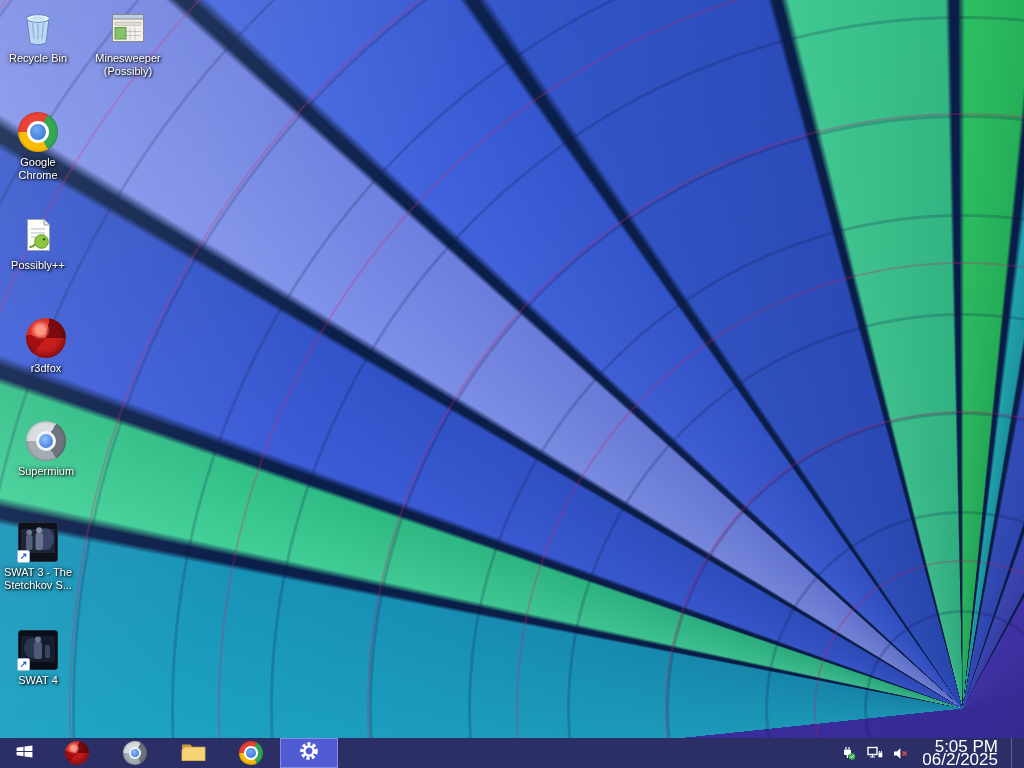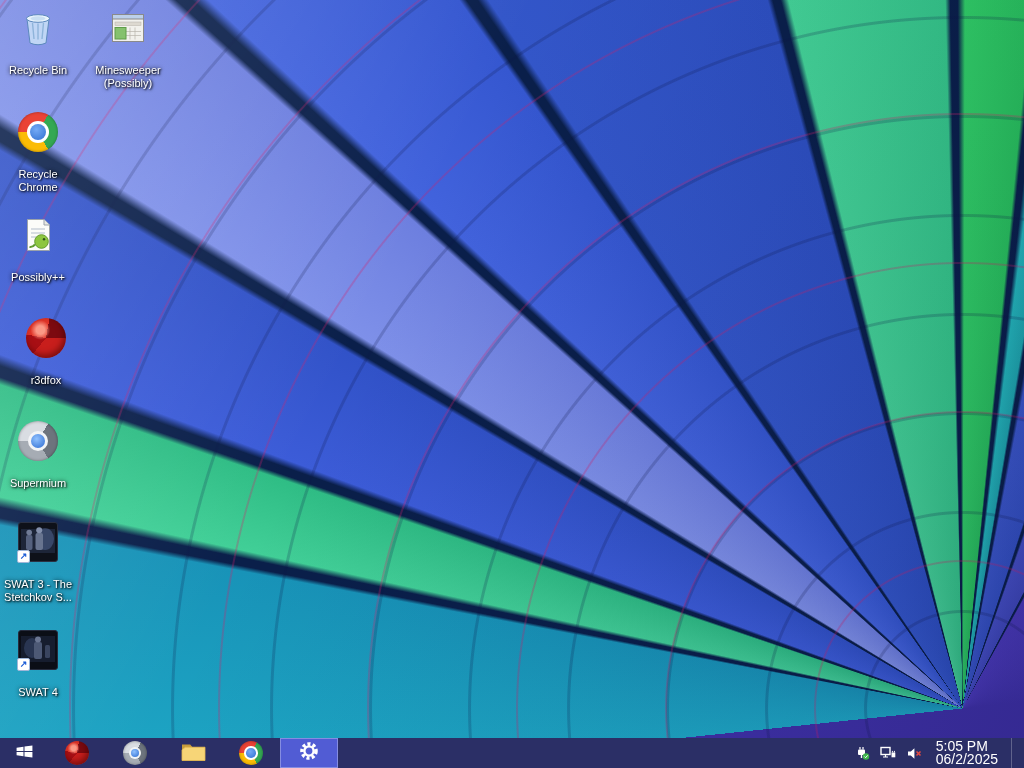--- a/index.html
+++ b/index.html
@@ -37,21 +37,21 @@
         #3a56c9 106.9deg, #3350c2 114.1deg,
         #0a1f4a 114.5deg, #0a1f4a 115.1deg,
         #454fc5 115.7deg, #3f48bb 123.6deg,
         #0a1f4a 124deg, #0a1f4a 124.6deg,
         #4a3aba 125.2deg, #3f31a8 180deg, #3f31a8 360deg);
   }
 
   
   .dicon {
     position:absolute; width:76px;
-    display:flex; flex-direction:column; align-items:center; gap:16px;
+    display:flex; flex-direction:column; align-items:center; gap:4px;
     cursor:default;
   }
   .dicon-art { width:40px; height:40px; position:relative; }
   .dicon-label {
     color:#fff; font-size:11px; line-height:13px; text-align:center;
     max-width:74px; word-wrap:break-word;
     text-shadow:1px 1px 2px #000, 0 0 4px rgba(0,0,0,0.85);
   }
   .dicon-label.narrow { max-width:52px; }
 
@@ -99,21 +99,21 @@
     width:58px; height:30px; cursor:pointer;
   }
   .tb-btn.start { width:48px; }
   .tb-btn.active { background:#515cd4; box-shadow:inset 0 0 0 1px rgba(255,255,255,0.30); }
   .tb-ico-24 { width:24px; height:24px; position:relative; }
 
   .tray {
     margin-left:auto; display:flex; align-items:center; gap:9px; padding-right:6px;
   }
   .tray-icon { width:17px; height:16px; display:flex; align-items:center; justify-content:center; cursor:pointer; }
-  .clock { color:#fff; font-size:14px; line-height:13px; text-align:left; padding:0 4px; cursor:default; }
+  .clock { color:#fff; font-size:17px; line-height:13px; text-align:right; padding:0 4px; cursor:default; }
   .show-desktop { width:6px; height:30px; border-left:1px solid rgba(255,255,255,0.25); cursor:pointer; }
 </style>
 </head>
 <body>
 
 <div class="desktop">
 
   <div class="dicon" style="left:0px; top:8px;">
     <div class="dicon-art">
       <svg viewBox="0 0 40 40" width="40" height="40">
@@ -138,21 +138,21 @@
         <rect x="7" y="19.5" width="11" height="11.5" fill="#85c16d" stroke="#5f9c49"></rect>
       </svg>
     </div>
     <div class="dicon-label">Minesweeper (Possibly)</div>
   </div>
 
   <div class="dicon" style="left:0px; top:112px;">
     <div class="dicon-art">
       <div class="orb chrome-orb"></div>
     </div>
-    <div class="dicon-label narrow">Recycle Chrome</div>
+    <div class="dicon-label narrow">Google Chrome</div>
   </div>
 
   <div class="dicon" style="left:0px; top:215px;">
     <div class="dicon-art">
       <svg viewBox="0 0 40 40" width="40" height="40">
         <path d="M9.5 4.5 H26 l5.5 5.5 V35.5 H9.5 Z" fill="#fcfcf9" stroke="#9ba2ab"></path>
         <path d="M26 4.5 V10 h5.5" fill="#e9e9e3" stroke="#9ba2ab"></path>
         <path d="M13 14 h14 M13 18 h14 M13 22 h7" stroke="#ccd2da" stroke-width="1.5" fill="none"></path>
         <path d="M17 29.5 q-2.5 3 -5.5 2.5" stroke="#5f9a2e" stroke-width="2" fill="none"></path>
         <circle cx="23.5" cy="26.5" r="6.8" fill="#8dc63f" stroke="#639b2b"></circle>
@@ -162,21 +162,21 @@
     <div class="dicon-label">Possibly++</div>
   </div>
 
   <div class="dicon" style="left:0px; top:318px;margin-left:8px;">
     <div class="dicon-art">
       <div class="orb r3d-orb"></div>
     </div>
     <div class="dicon-label">r3dfox</div>
   </div>
 
-  <div class="dicon" style="left:0px; top:421px;">
+  <div class="dicon" style="left:8px; top:421px;">
     <div class="dicon-art">
       <div class="orb sup-orb"></div>
     </div>
     <div class="dicon-label">Supermium</div>
   </div>
 
   <div class="dicon" style="left:0px; top:522px;">
     <div class="dicon-art">
       <svg viewBox="0 0 40 40" width="40" height="40">
         <rect x="0.5" y="0.5" width="39" height="39" rx="2.5" fill="#0e1119" stroke="#2a3042"></rect>

